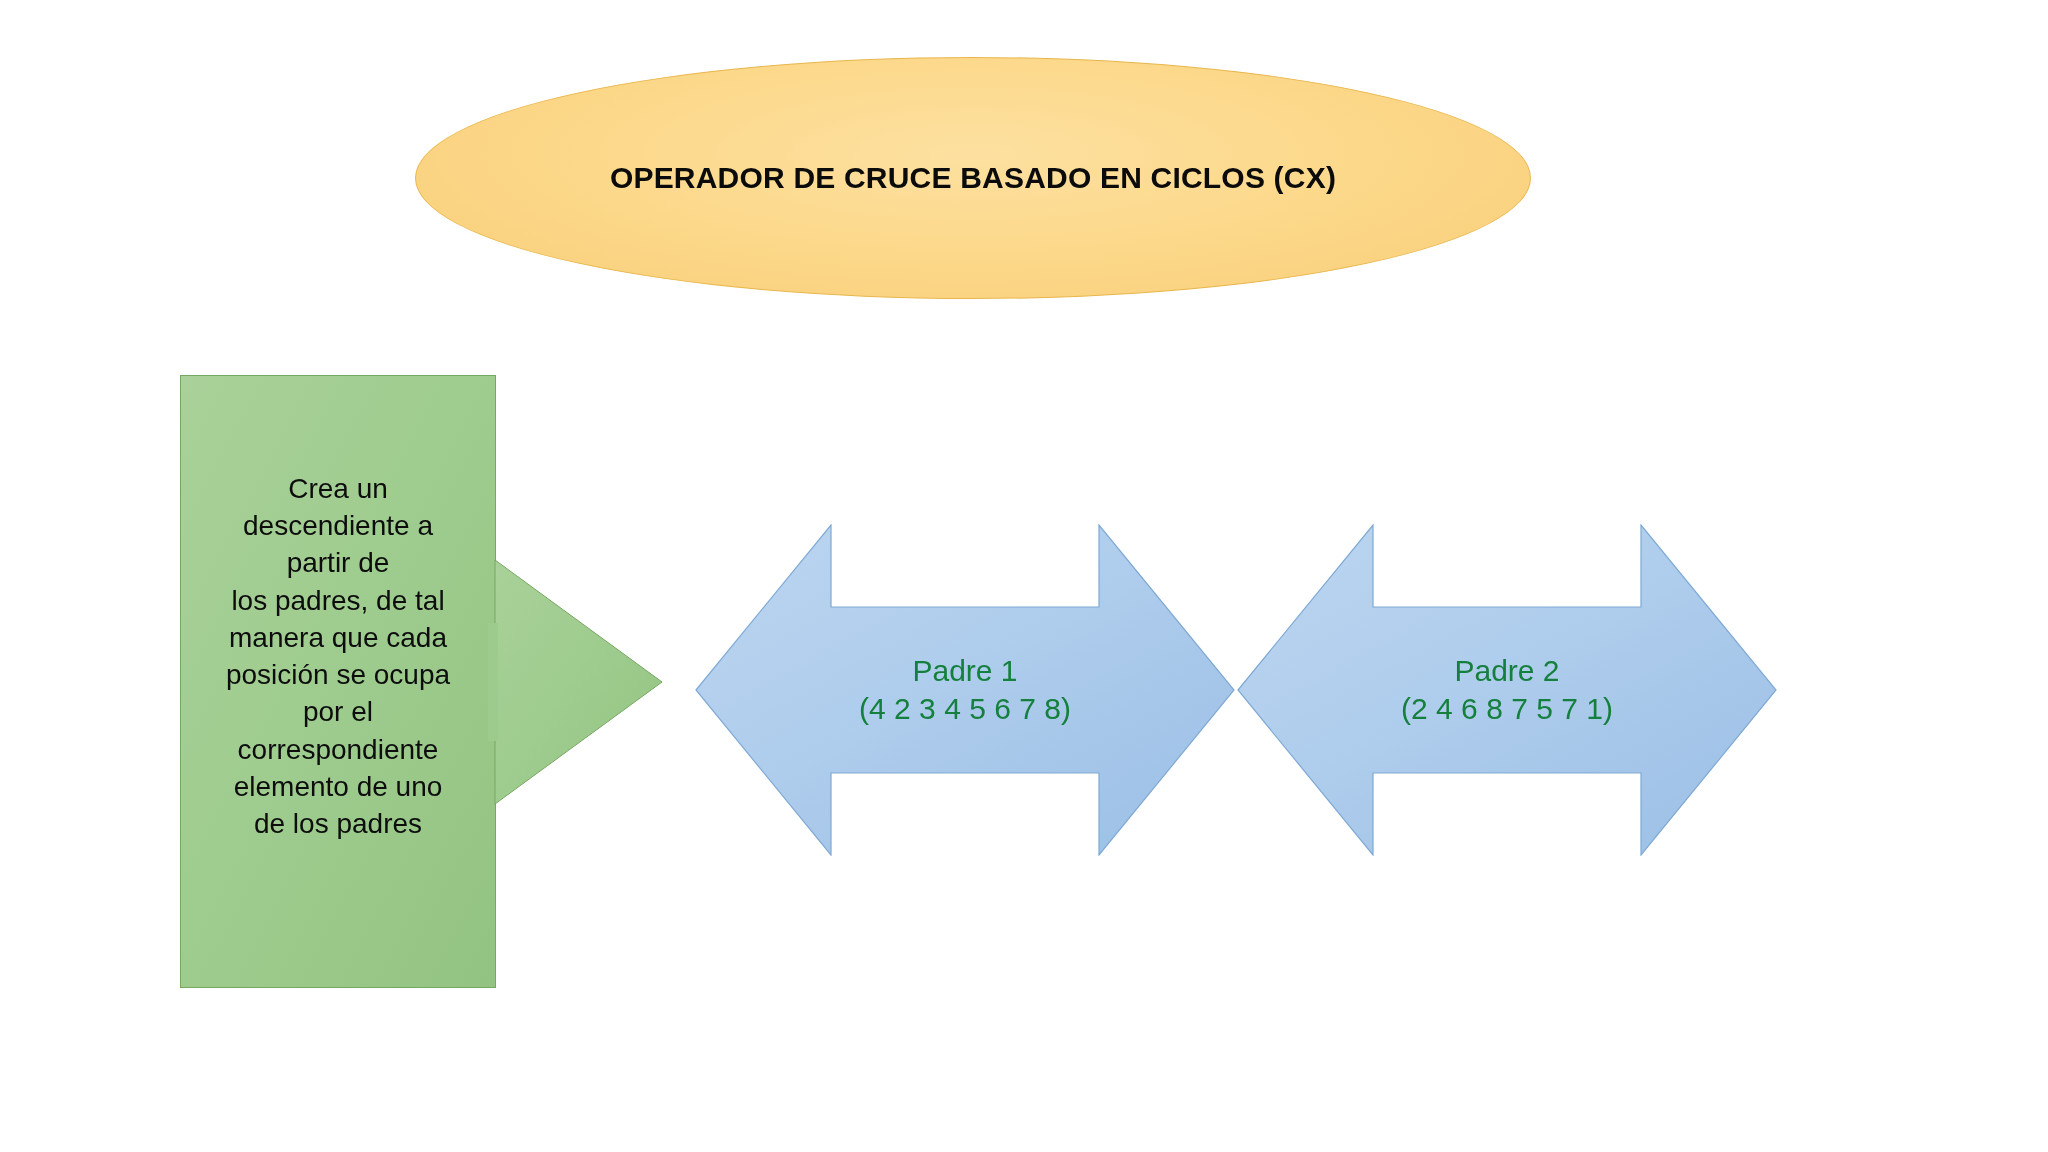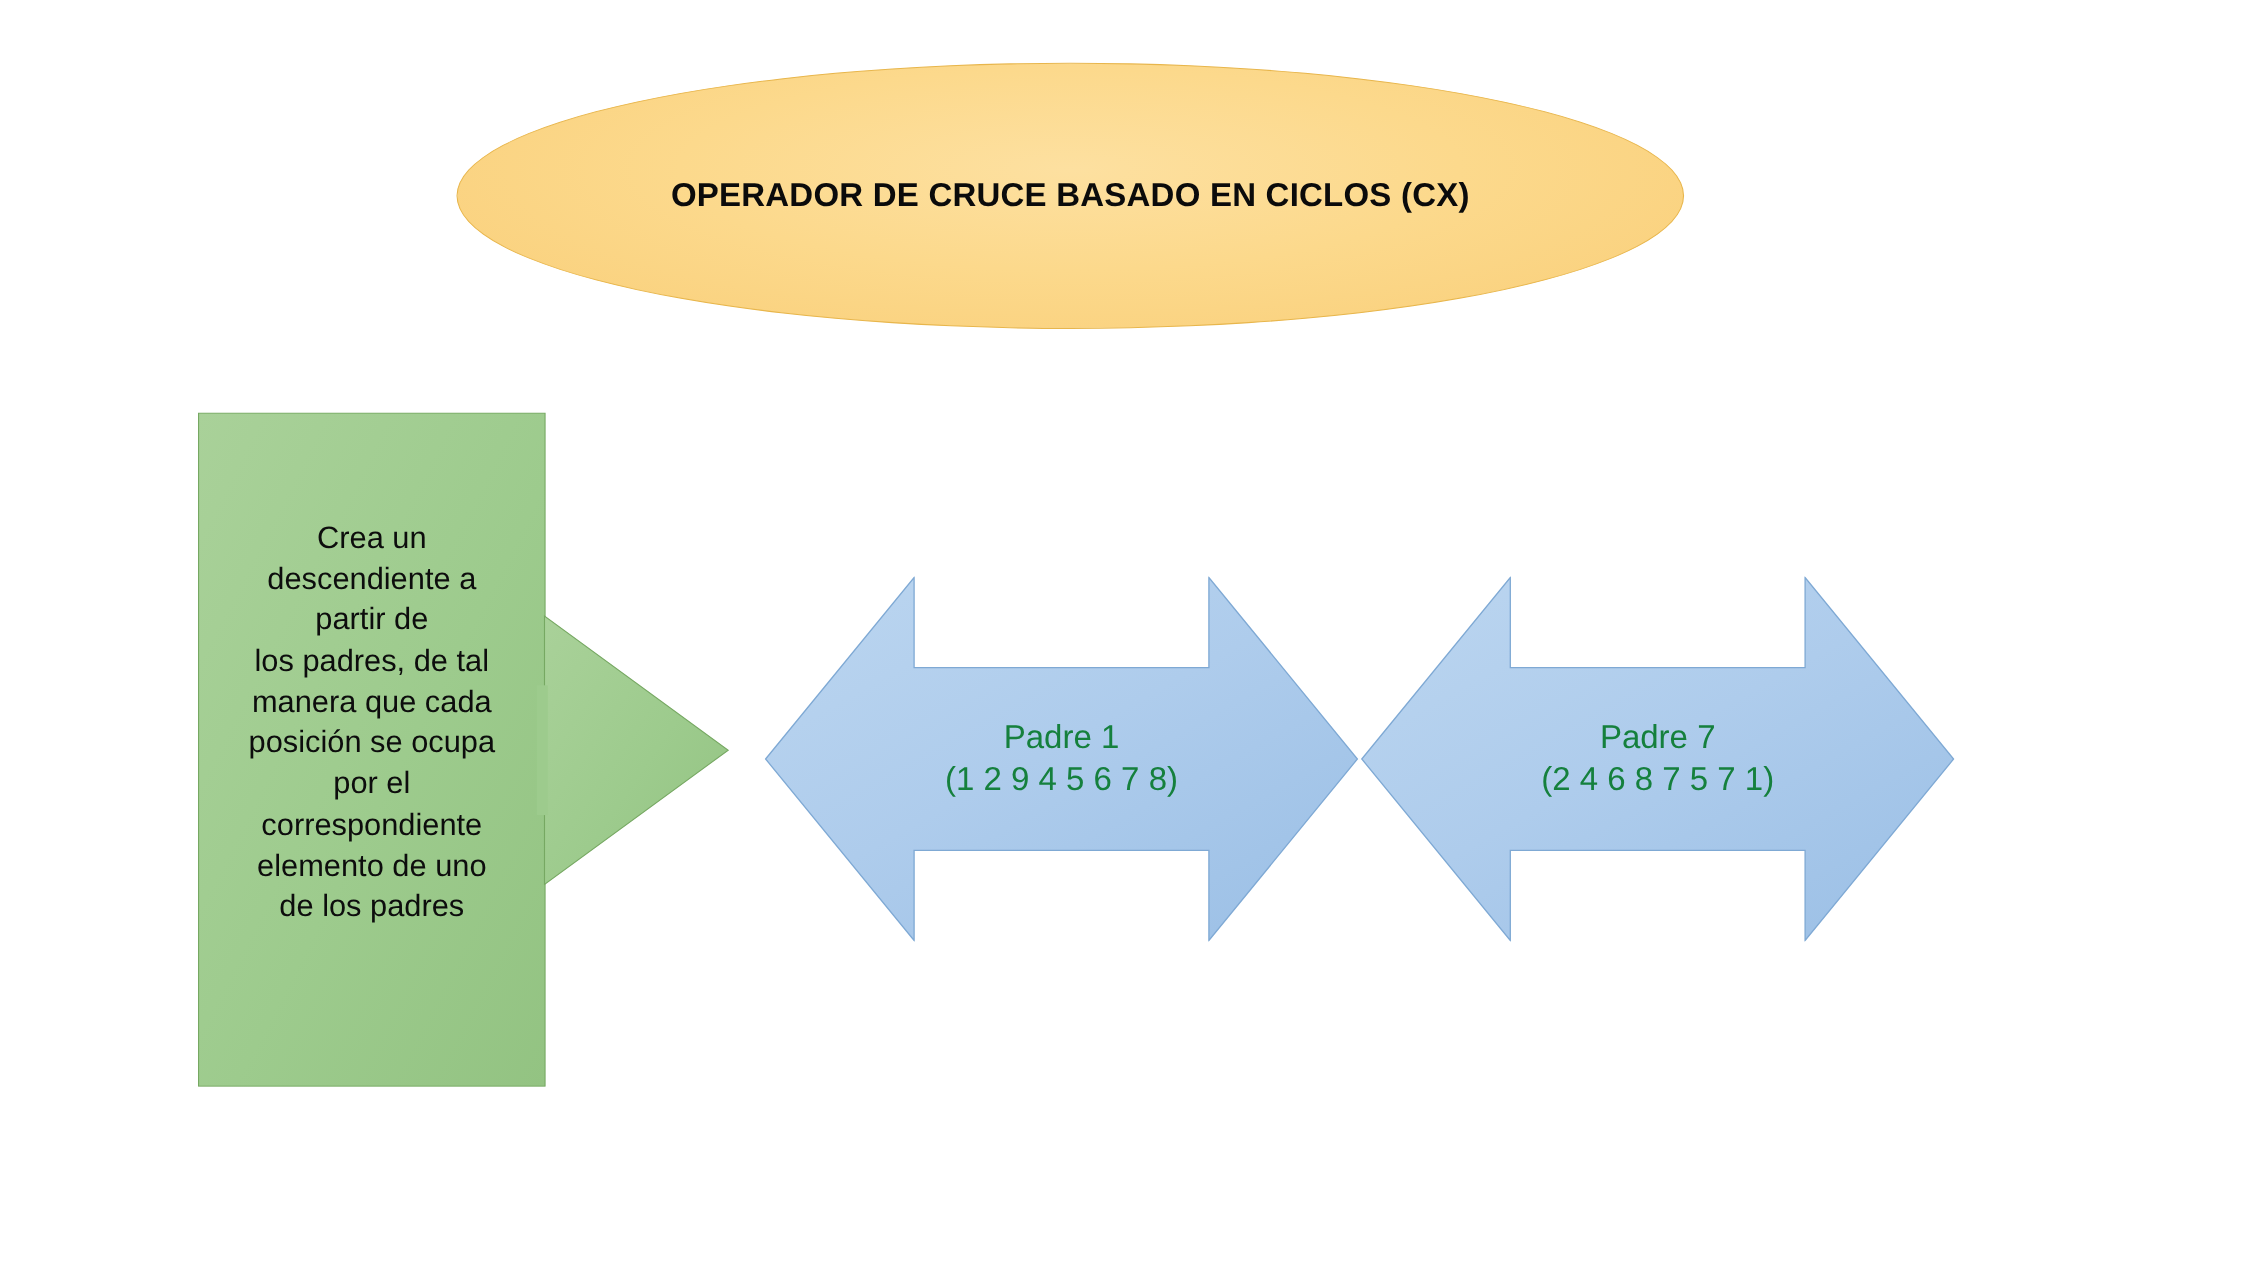--- a/index.html
+++ b/index.html
@@ -143,34 +143,34 @@
         <linearGradient id="blueGrad1" x1="0" y1="0" x2="0.9" y2="1">
           <stop offset="0%" stop-color="#BCD6F0"></stop>
           <stop offset="50%" stop-color="#AECCEC"></stop>
           <stop offset="100%" stop-color="#9CC0E6"></stop>
         </linearGradient>
       </defs>
       <polygon fill="url(#blueGrad1)" stroke="#7FA9D4" stroke-width="1.2" points="1,166 136,1 136,83 404,83 404,1 539,166 404,331 404,249 136,249 136,331"></polygon>
     </svg>
     <div class="blue-label">
       <span>Padre 1</span>
-      <span>(1 2 9 4 5 6 7 8)</span>
+      <span>(4 2 3 4 5 6 7 8)</span>
     </div>
   </div>
 
   <div class="blue-arrow" id="arrow-p2">
     <svg width="540" height="332" viewBox="0 0 540 332">
       <defs>
         <linearGradient id="blueGrad2" x1="0" y1="0" x2="0.9" y2="1">
           <stop offset="0%" stop-color="#BCD6F0"></stop>
           <stop offset="50%" stop-color="#AECCEC"></stop>
           <stop offset="100%" stop-color="#9CC0E6"></stop>
         </linearGradient>
       </defs>
       <polygon fill="url(#blueGrad2)" stroke="#7FA9D4" stroke-width="1.2" points="1,166 136,1 136,83 404,83 404,1 539,166 404,331 404,249 136,249 136,331"></polygon>
     </svg>
     <div class="blue-label">
-      <span>Padre 7</span>
+      <span>Padre 2</span>
       <span>(2 4 6 8 7 5 7 1)</span>
     </div>
   </div>
 
 </div>
 
 </body></html>

